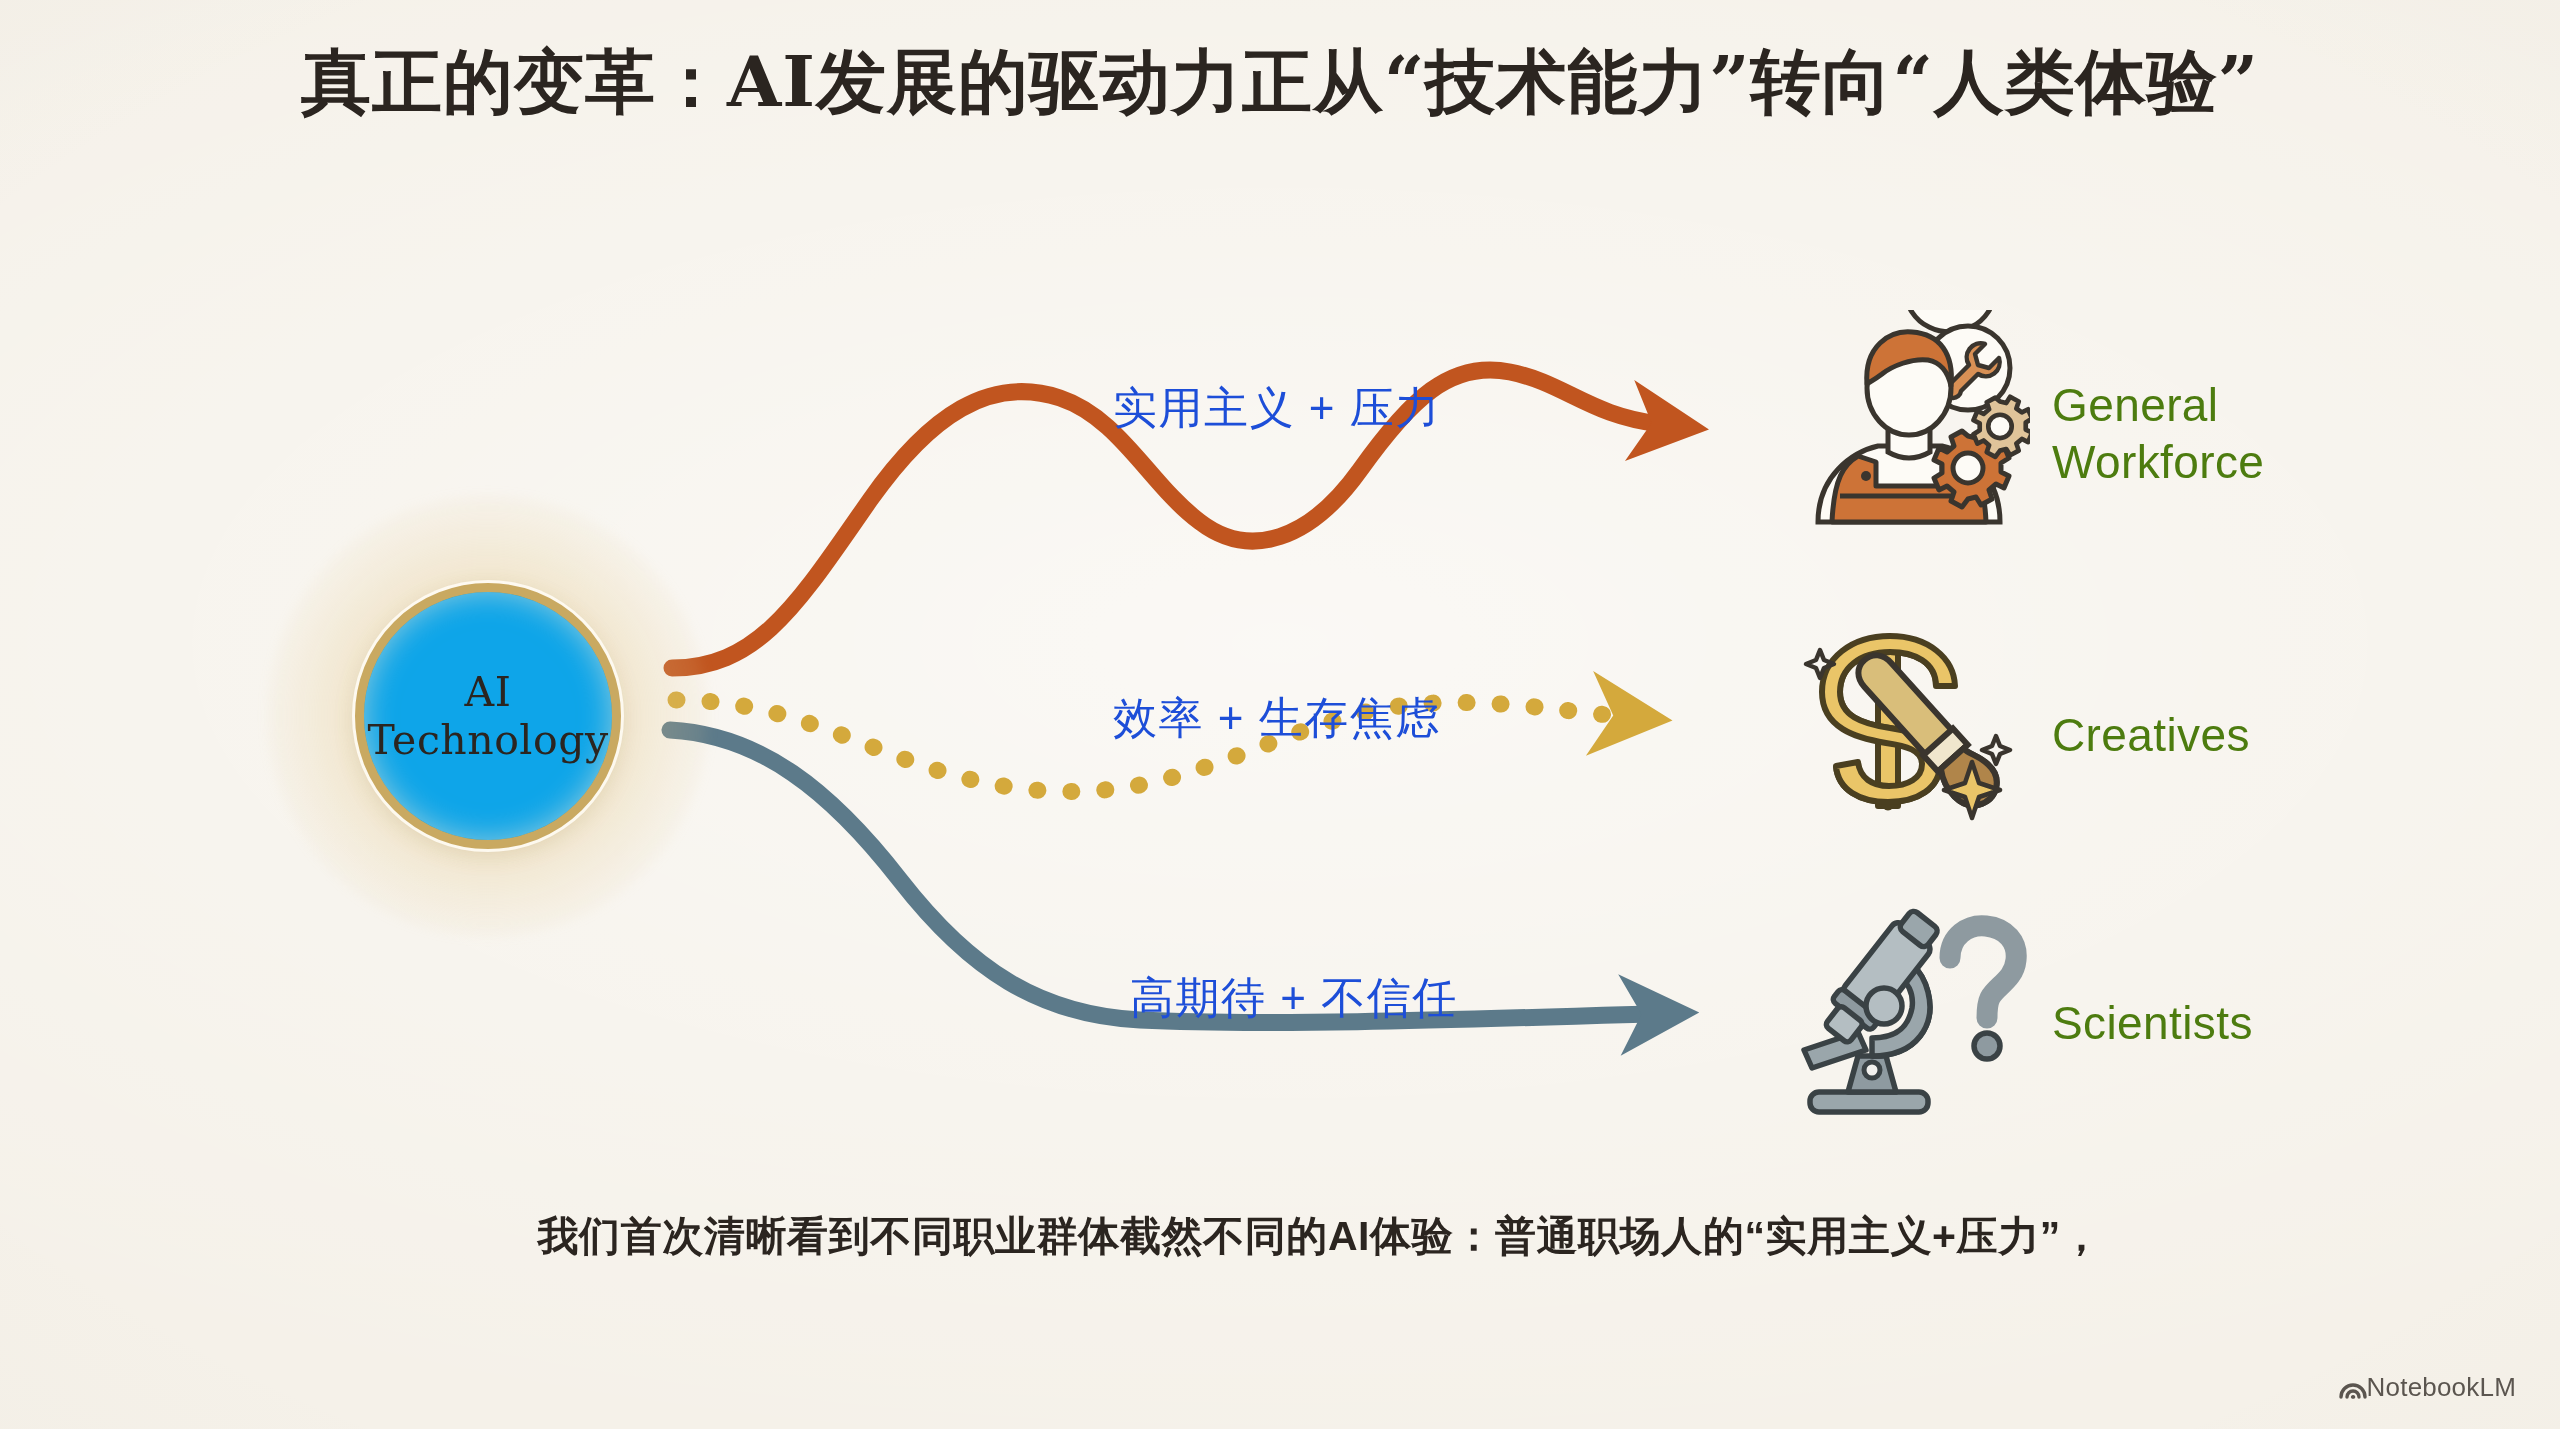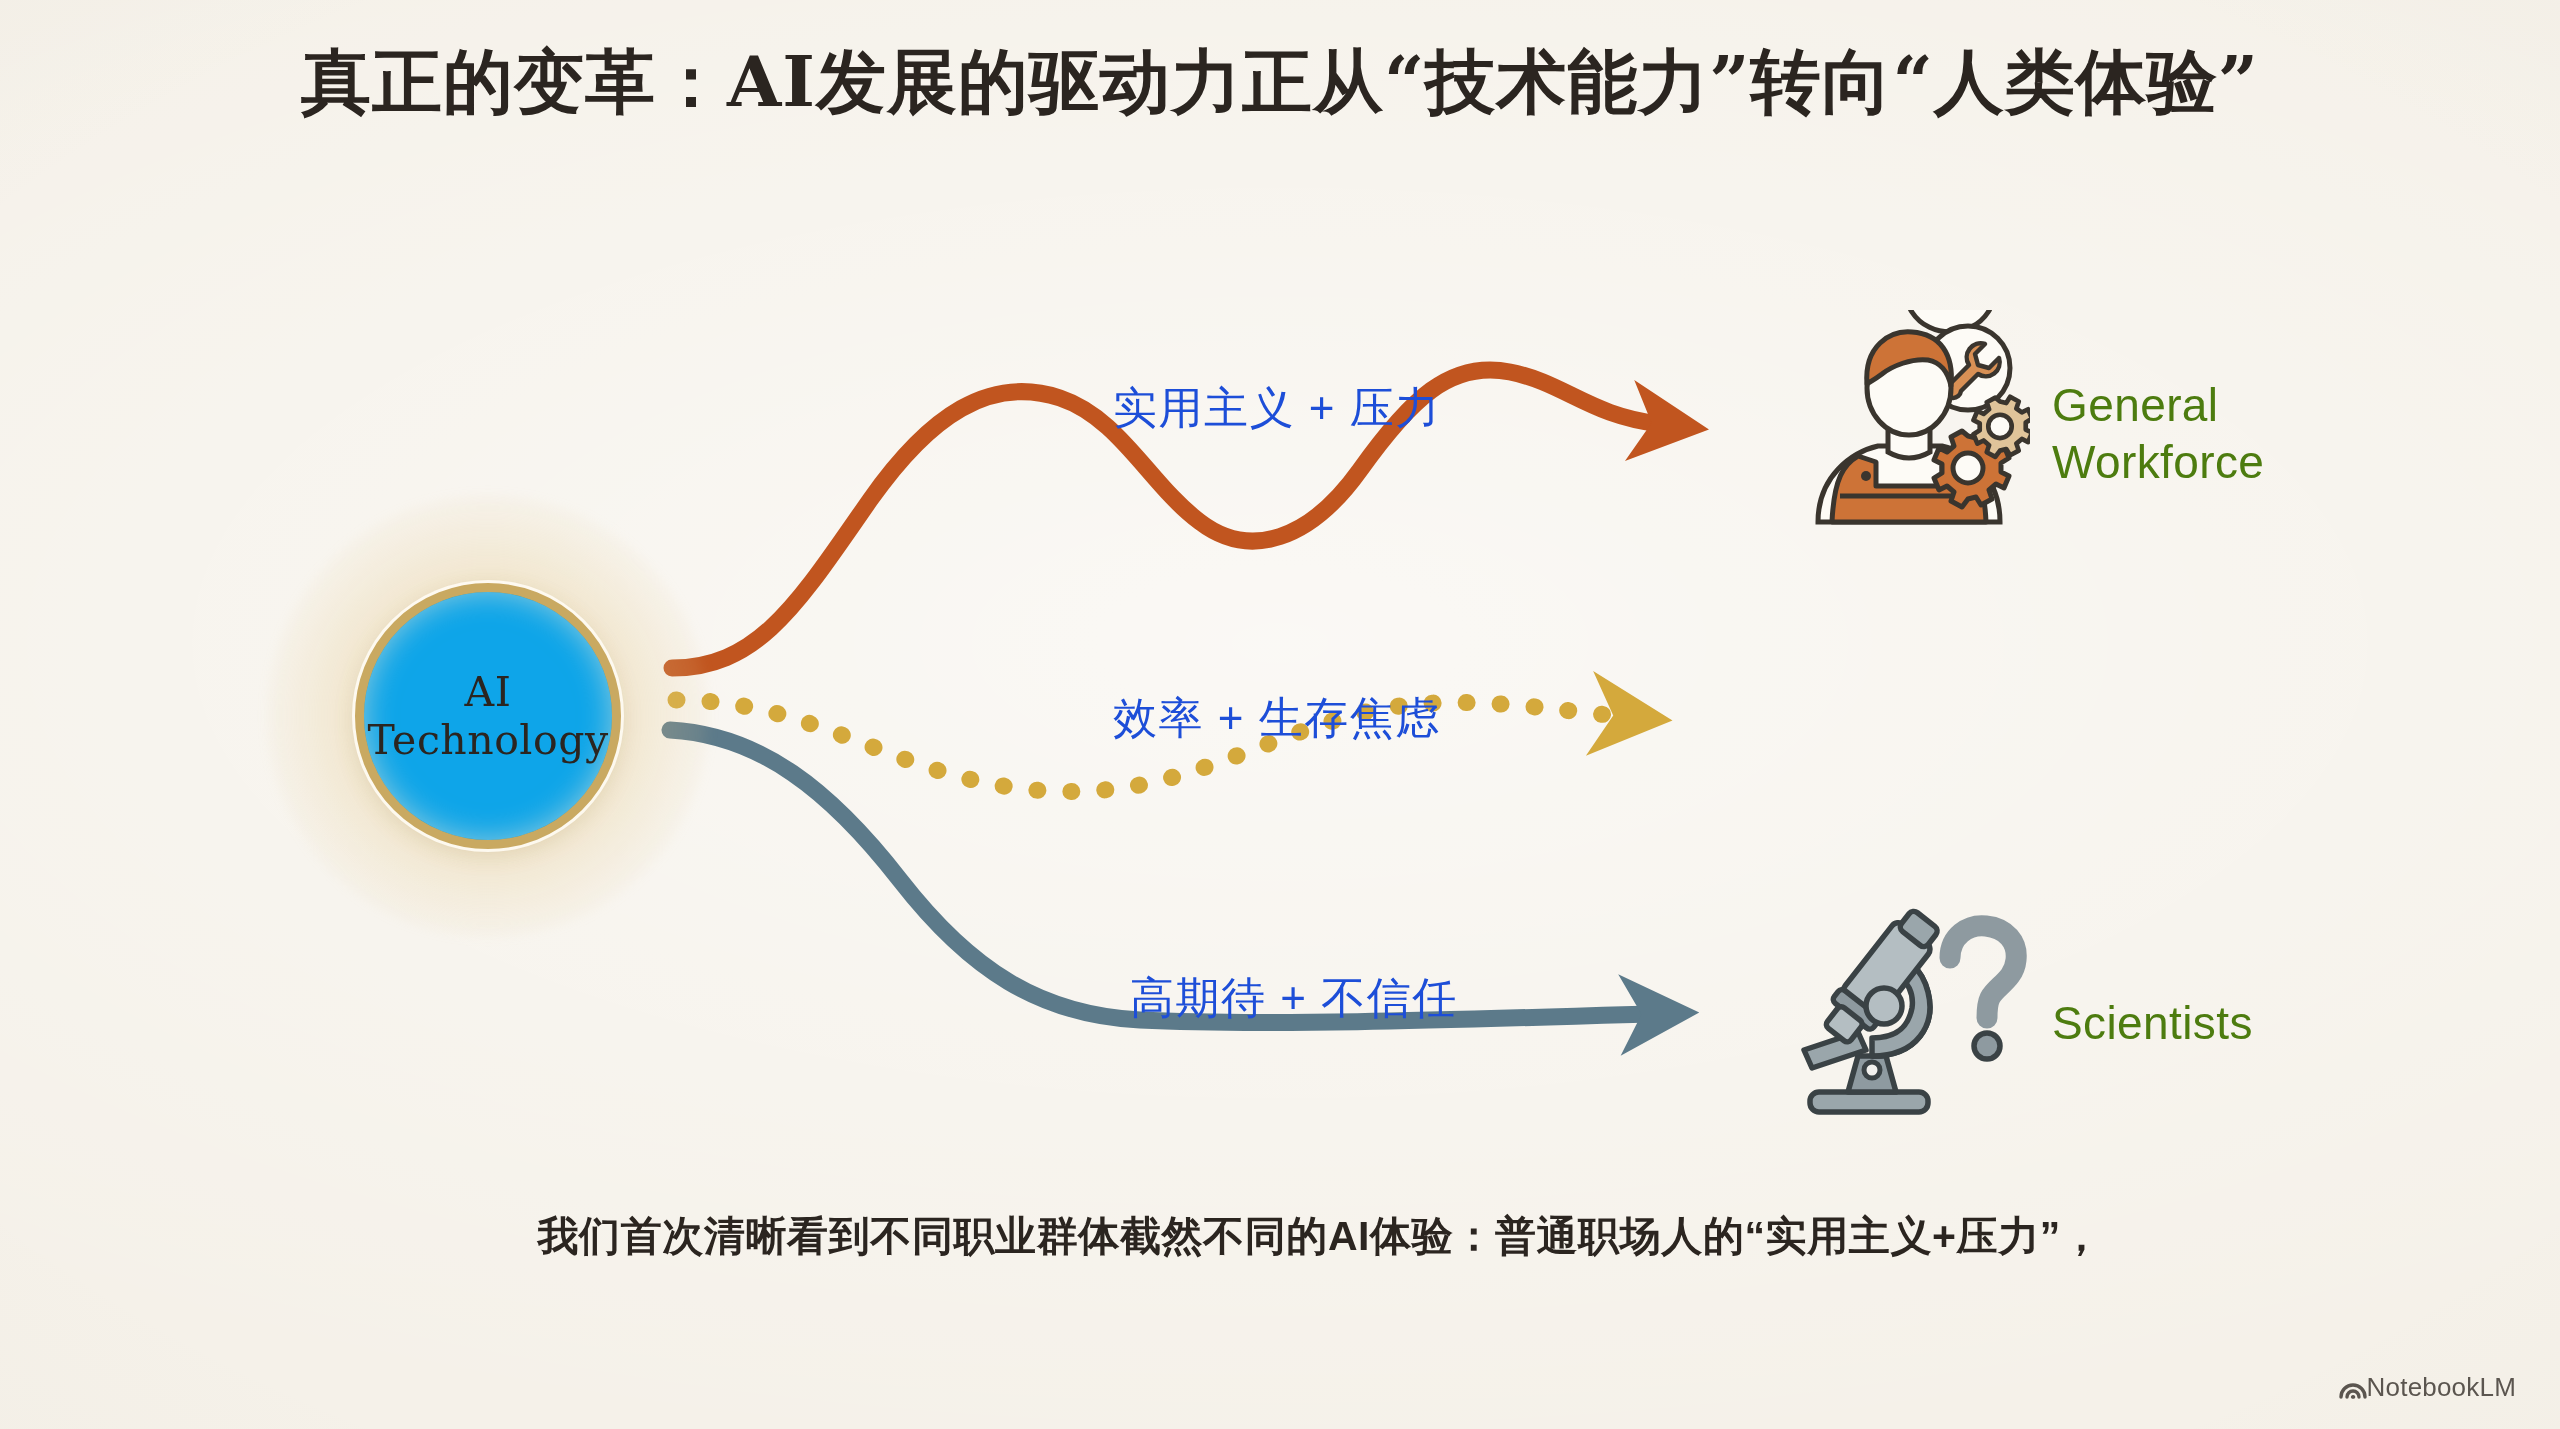--- a/index.html
+++ b/index.html
@@ -278,20 +278,52 @@
                  L-29,-22 L-21,-18 L-14,-24 L-17,-33 L-6,-39 Z" fill="#e0c49a" stroke="#3a352e" stroke-width="6" stroke-linejoin="round"></path>
         <circle cx="0" cy="-2" r="15" fill="#fdfbf6" stroke="#3a352e" stroke-width="6"></circle>
       </g>
     </svg>
     <div class="endpoint-label">
       <div>General</div>
       <div>Workforce</div>
     </div>
   </div>
 
+  <div class="endpoint" id="endpoint-1">
+    <svg class="endpoint-icon" viewBox="0 0 230 230">
+
+      <g stroke="#4a3f20" stroke-width="6" stroke-linejoin="round" fill="#e8c濃"></g>
+      <path d="M88 28 L88 46 M88 172 L88 192" stroke="#4a3f20" stroke-width="13" stroke-linecap="round" fill="none"></path>
+      <path d="M88 28 L88 192" stroke="#e6c濃" stroke-width="0" fill="none"></path>
+      <path d="M78 30 L98 30 L98 194 L78 194 Z" fill="#eac568" stroke="#4a3f20" stroke-width="6" stroke-linejoin="round"></path>
+      <path d="M136 74 C136 50, 114 40, 90 40 C60 40, 40 56, 40 80
+               C40 104, 62 112, 90 116 C118 120, 140 128, 140 152
+               C140 176, 118 190, 88 190 C60 190, 38 178, 36 154" fill="none" stroke="#4a3f20" stroke-width="6"></path>
+      <path d="M136 74 C136 50, 114 40, 90 40 C60 40, 40 56, 40 80
+               C40 104, 62 112, 90 116 C118 120, 140 128, 140 152
+               C140 176, 118 190, 88 190 C60 190, 38 178, 36 154
+               L58 150 C60 166, 72 174, 89 174 C108 174, 122 166, 122 152
+               C122 138, 106 134, 86 131 C56 126, 22 116, 22 80
+               C22 46, 52 24, 90 24 C128 24, 154 46, 155 74 Z" fill="#eac568" stroke="#4a3f20" stroke-width="6" stroke-linejoin="round"></path>
+
+      <g transform="rotate(-42 140 120)">
+        <path d="M132 16 C143 16, 150 24, 150 36 L150 128 L114 128 L114 36 C114 24, 121 16, 132 16 Z" fill="#d9be7a" stroke="#3a352e" stroke-width="6" stroke-linejoin="round"></path>
+        <rect x="112" y="126" width="40" height="22" fill="#f0e6cd" stroke="#3a352e" stroke-width="6"></rect>
+        <path d="M116 148 C104 166, 104 192, 120 200 C138 209, 156 196, 154 176 C153 162, 144 152, 148 148 Z" fill="#b08killing" stroke="#3a352e" stroke-width="6" stroke-linejoin="round"></path>
+        <path d="M116 148 C104 166, 104 192, 120 200 C138 209, 156 196, 154 176 C153 162, 144 152, 148 148 Z" fill="#b0854a" stroke="#3a352e" stroke-width="6" stroke-linejoin="round"></path>
+      </g>
+
+      <path d="M172 150 L179 171 L200 178 L179 185 L172 206 L165 185 L144 178 L165 171 Z" fill="#eac568" stroke="#3a352e" stroke-width="4.5" stroke-linejoin="round"></path>
+      <path d="M196 124 L200 134 L210 138 L200 142 L196 152 L192 142 L182 138 L192 134 Z" fill="none" stroke="#3a352e" stroke-width="4.5" stroke-linejoin="round"></path>
+      <path d="M20 38 L24 48 L34 52 L24 56 L20 66 L16 56 L6 52 L16 48 Z" fill="none" stroke="#3a352e" stroke-width="4.5" stroke-linejoin="round"></path>
+    </svg>
+    <div class="endpoint-label">
+      <div>Creatives</div>
+    </div>
+  </div>
 
   <div class="endpoint" id="endpoint-2">
     <svg class="endpoint-icon" viewBox="0 0 230 230">
 
       <rect x="10" y="192" width="118" height="20" rx="9" fill="#9aa6ab" stroke="#3a4245" stroke-width="5.5"></rect>
 
       <path d="M48 192 L58 156 L86 156 L96 192 Z" fill="#8e9aa0" stroke="#3a4245" stroke-width="5.5" stroke-linejoin="round"></path>
       <circle cx="72" cy="170" r="8" fill="#f2f1ee" stroke="#3a4245" stroke-width="5"></circle>
 
       <path d="M4 150 L58 132 L66 150 L12 168 Z" fill="#9aa6ab" stroke="#3a4245" stroke-width="5.5" stroke-linejoin="round"></path>

